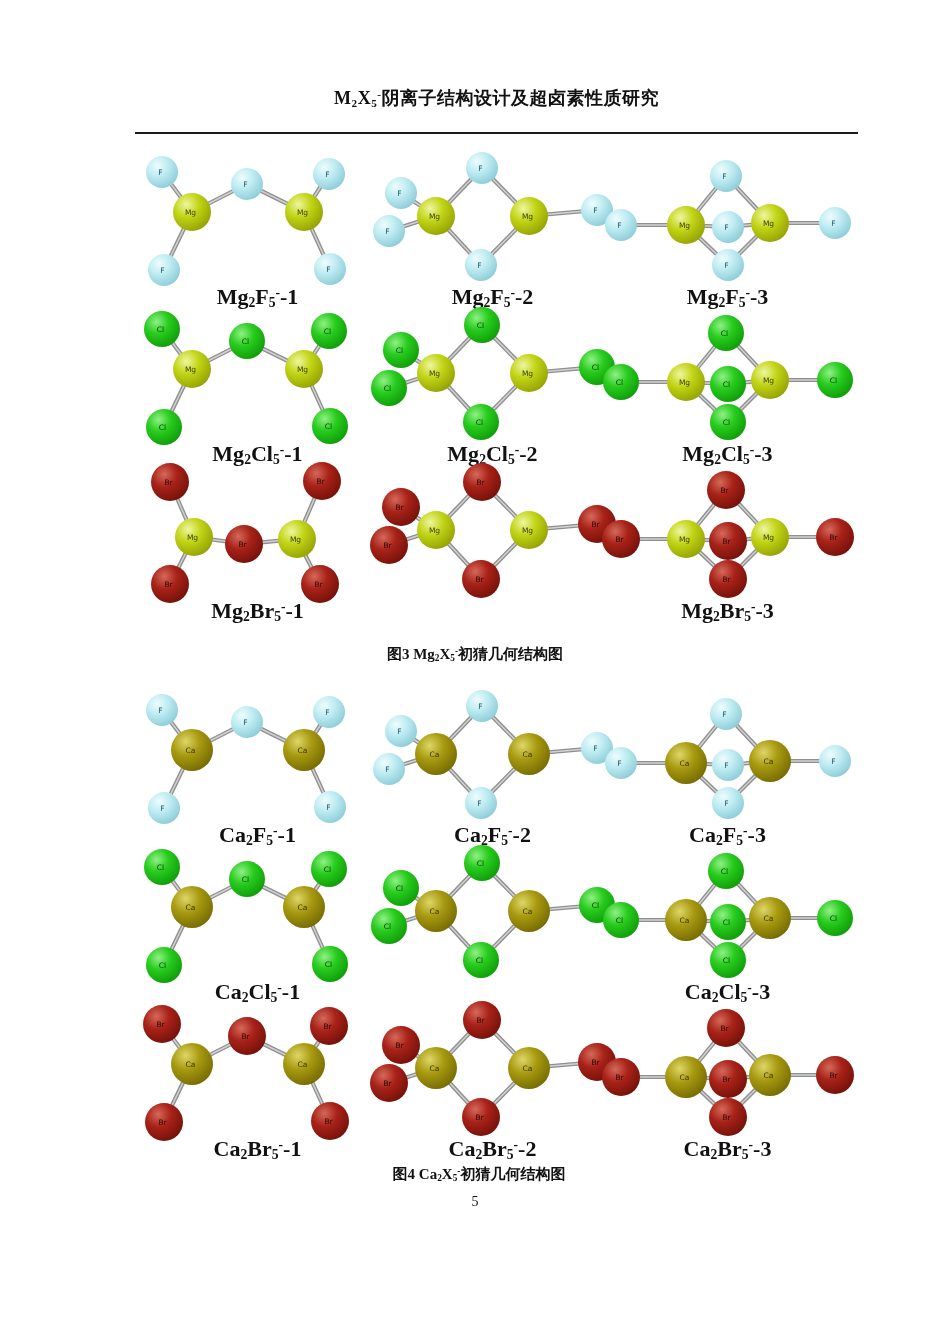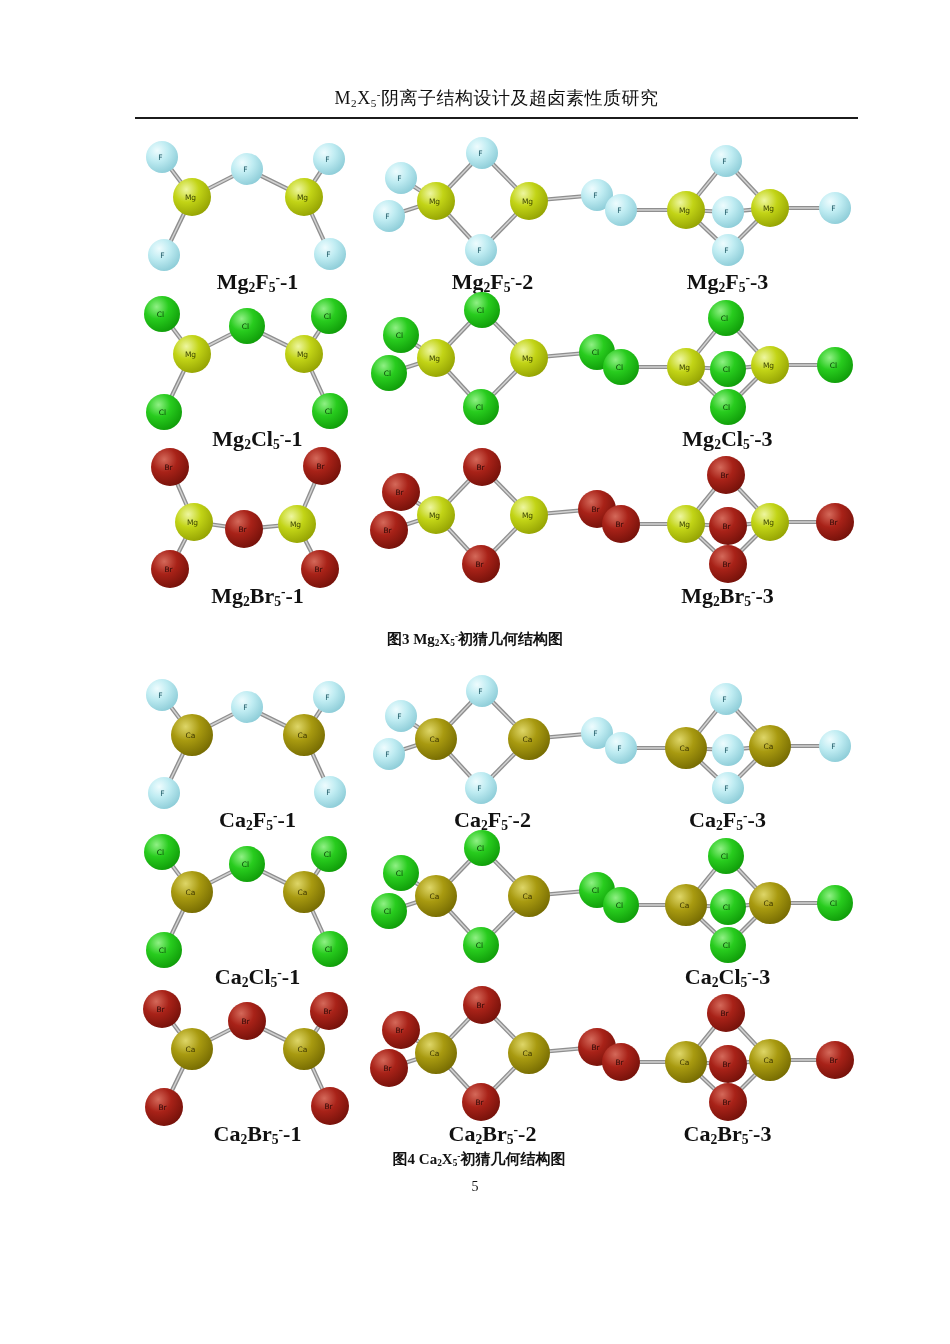--- a/index.html
+++ b/index.html
@@ -1,21 +1,22 @@
 <!DOCTYPE html>
 <html><head>
 <meta charset="utf-8">
 <style>
   html,body{margin:0;padding:0;background:#ffffff;}
   body{width:950px;height:1344px;position:relative;font-family:"Liberation Serif","DejaVu Serif",serif;color:#111;}
   .header{
     margin:86px 0 0 135px;width:723px;text-align:center;
     font-size:18px;letter-spacing:.5px;
-    padding-bottom:7px;border-bottom:2px solid #1b1b1b;
+    padding-bottom:22px;border-bottom:2px solid #1b1b1b;
     font-family:"Liberation Serif","DejaVu Serif",serif;
+    font-weight:bold;
   }
   .header sub,.mol-label sub{font-size:.62em;vertical-align:-.25em;}
   .header sup,.mol-label sup{font-size:.62em;vertical-align:.5em;}
   .fig-grid{margin-top:14px;}
   .mol-row{display:flex;justify-content:center;width:810px;margin:0 auto;}
   .tile{width:270px;height:157px;position:relative;}
   .tile:first-child{margin-left:35px;margin-right:-35px;}
   .tile:last-child{margin-left:-35px;}
   .tile svg{display:block;overflow:visible;}
   .mol-label{
@@ -259,20 +260,21 @@
           <text x="29.5" y="85.5" text-anchor="middle" font-size="7.5" font-family="&quot;DejaVu Sans&quot;, sans-serif" fill="#063c04">Cl</text>
           <circle cx="123" cy="117" r="18" fill="url(#g-mg2cl5-2-Cl)"></circle>
           <text x="121.5" y="119.5" text-anchor="middle" font-size="7.5" font-family="&quot;DejaVu Sans&quot;, sans-serif" fill="#063c04">Cl</text>
           <circle cx="239" cy="62" r="18" fill="url(#g-mg2cl5-2-Cl)"></circle>
           <text x="237.5" y="64.5" text-anchor="middle" font-size="7.5" font-family="&quot;DejaVu Sans&quot;, sans-serif" fill="#063c04">Cl</text>
           <circle cx="78" cy="68" r="19" fill="url(#g-mg2cl5-2-Mg)"></circle>
           <text x="76.5" y="70.5" text-anchor="middle" font-size="7.5" font-family="&quot;DejaVu Sans&quot;, sans-serif" fill="#3c4400">Mg</text>
           <circle cx="171" cy="68" r="19" fill="url(#g-mg2cl5-2-Mg)"></circle>
           <text x="169.5" y="70.5" text-anchor="middle" font-size="7.5" font-family="&quot;DejaVu Sans&quot;, sans-serif" fill="#3c4400">Mg</text>
         </svg>
+        <div class="mol-label"><span>Mg</span><sub>2</sub><span>Cl</span><sub>5</sub><sup>-</sup><span>-2</span></div>
       </div>
       <div class="tile">
         <svg viewBox="0 0 270 135" width="270" height="135">
           <defs>
             <radialGradient id="g-mg2cl5-3-Mg" cx="35%" cy="30%" r="80%">
               <stop offset="0%" stop-color="#eef6a0"></stop>
               <stop offset="42%" stop-color="#c2d416"></stop>
               <stop offset="100%" stop-color="#8e9c00"></stop>
             </radialGradient>
             <radialGradient id="g-mg2cl5-3-Cl" cx="35%" cy="30%" r="80%">

